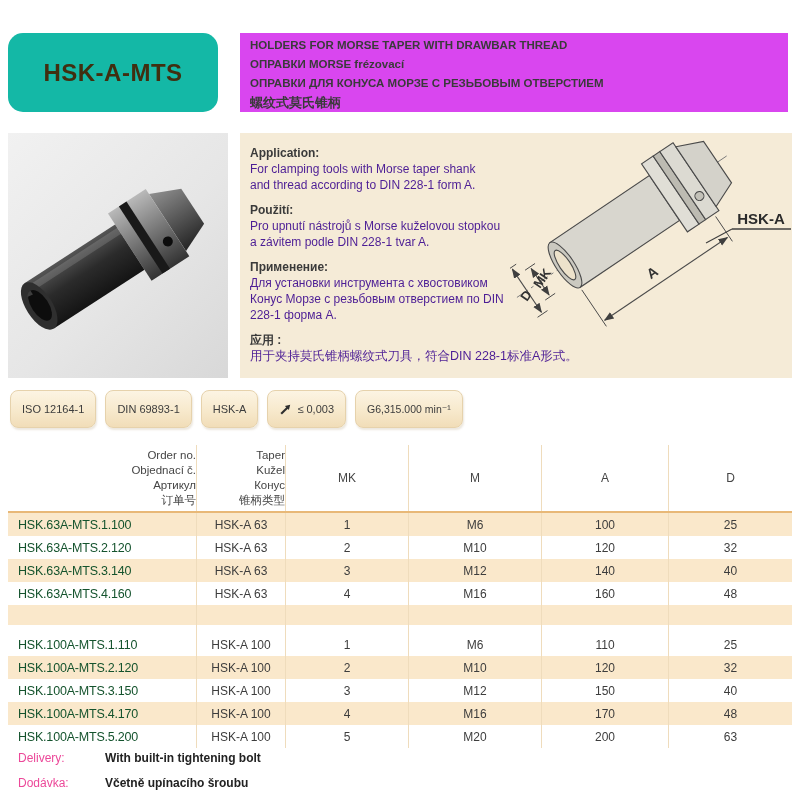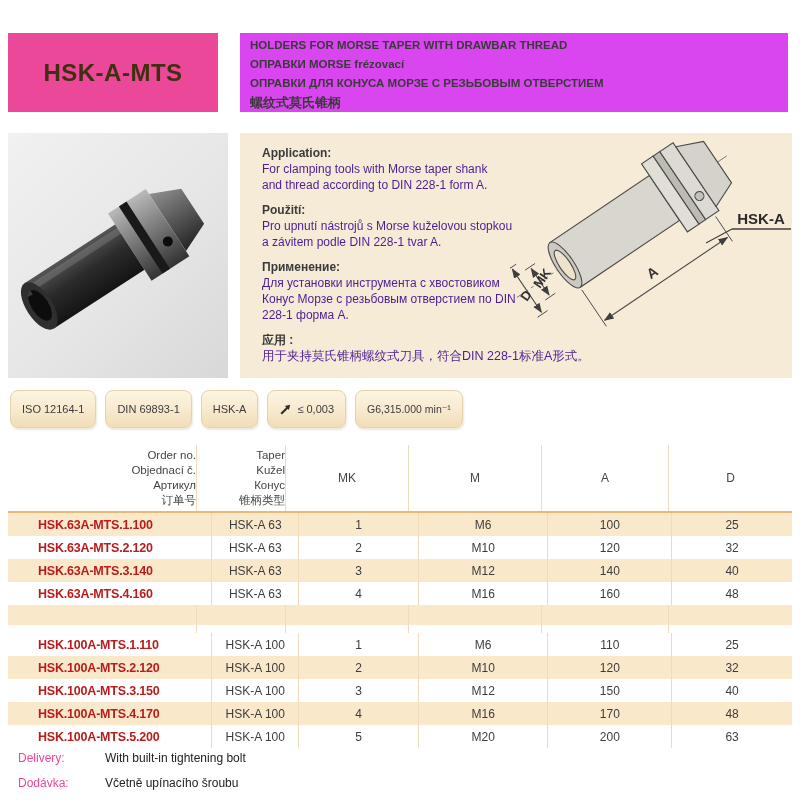--- a/index.html
+++ b/index.html
@@ -5,39 +5,39 @@
   html,body{margin:0;padding:0;}
   body{
     width:800px;height:800px;background:#ffffff;position:relative;overflow:hidden;
     font-family:"Liberation Sans","DejaVu Sans",sans-serif;color:#3b3b3b;
     -webkit-font-smoothing:antialiased;
   }
   .abs{position:absolute;}
 
   
   .code-box{
-    left:8px;top:33px;width:210px;height:79px;background:#ec4899;
-    display:flex;align-items:center;justify-content:center;
+    left:8px;top:33px;width:210px;height:79px;background:#14b8a6;
+    display:flex;align-items:center;justify-content:center;border-radius:15px;
   }
   .code-box span{font-size:24px;font-weight:bold;color:#402F10;letter-spacing:.5px;}
   .title-box{
     left:240px;top:33px;width:548px;height:79px;background:#d946ef;
     padding:3px 0 0 10px;box-sizing:border-box;
   }
   .title-line{font-size:11.5px;font-weight:bold;color:#3a3a3a;line-height:19px;white-space:nowrap;}
   .title-line.cjk{font-size:13px;}
 
   
   .photo-box{
     left:8px;top:133px;width:220px;height:245px;
     background:linear-gradient(135deg,#F1F1F1 0%,#E6E6E6 55%,#D8D8D8 100%);
   }
   .info-box{left:240px;top:133px;width:552px;height:245px;background:#F5EBD7;}
   .app-text{position:absolute;left:10px;top:12px;width:440px;z-index:2;}
-  .app-section{margin-bottom:9px;margin-left:12px;}
+  .app-section{margin-bottom:9px;}
   .app-title{font-size:12px;font-weight:bold;color:#3a3a3a;line-height:16px;}
   .app-line{font-size:12px;color:#4c1d95;line-height:16px;white-space:nowrap;}
   .app-section:last-child .app-line{font-size:12.5px;}
   .drawing{position:absolute;right:0;top:6px;z-index:1;}
 
   
   .badge-row{left:10px;top:390px;display:flex;gap:9px;align-items:center;}
   .badge{
     height:38px;border-radius:8px;padding:0 11px;
     background:linear-gradient(180deg,#FCF4E3 0%,#F7E9CC 55%,#F1DDB8 100%);
@@ -60,28 +60,28 @@
   .c4{width:127px;}
   .c5{width:124px;}
   .order-h{display:block;text-align:left;padding:3px 0 0 10px;}
   .taper-h{display:block;text-align:center;padding-top:3px;}
   .hline{font-size:11.5px;color:#454545;line-height:15px;white-space:nowrap;text-align:right;}
   .dim-h span{font-size:12px;color:#454545;}
   .trow{display:flex;height:23px;background:#ffffff;}
   .trow.beige{background:#FAE8CB;}
   .trow.gap-beige{height:20px;}
   .trow.gap-white{height:8px;background:#ffffff;}
-  .order-cell{font-weight:bold;font-size:12.5px;color:#b91c1c;justify-content:flex-start;padding-left:10px;letter-spacing:-.2px;white-space:nowrap;margin-left:20px;}
+  .order-cell{font-weight:normal;font-size:12.5px;color:#14532d;justify-content:flex-start;padding-left:10px;letter-spacing:-.2px;white-space:nowrap;}
   .val-cell{font-size:12px;color:#3d3d3d;}
 
   
   .footer{left:18px;top:750px;}
   .frow{display:flex;margin-bottom:9px;height:16px;align-items:center;}
   .flabel{width:87px;font-size:12px;color:#ec4899;}
-  .fvalue{font-size:12px;font-weight:normal;color:#222222;white-space:nowrap;}
+  .fvalue{font-size:12px;font-weight:bold;color:#222222;white-space:nowrap;}
 </style>
 </head>
 <body>
 
 <div>
 
   <div class="abs code-box">
     <span>HSK-A-MTS</span>
   </div>
   <div class="abs title-box" id="titleLines">

